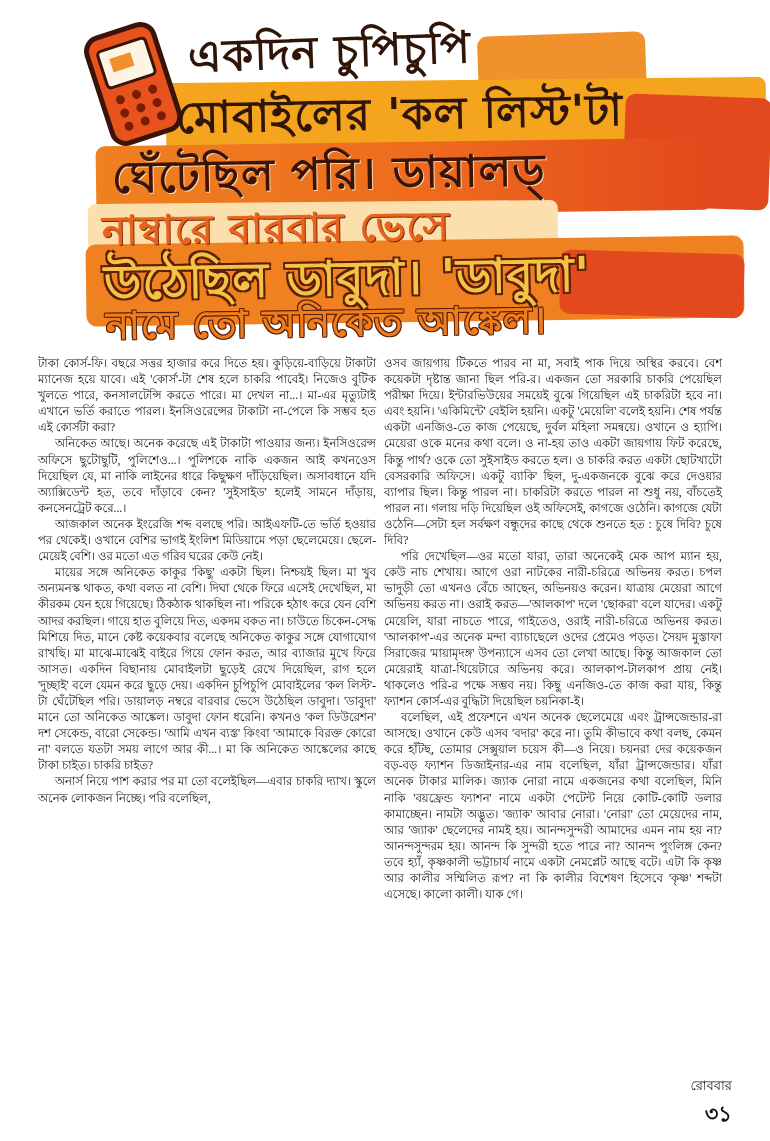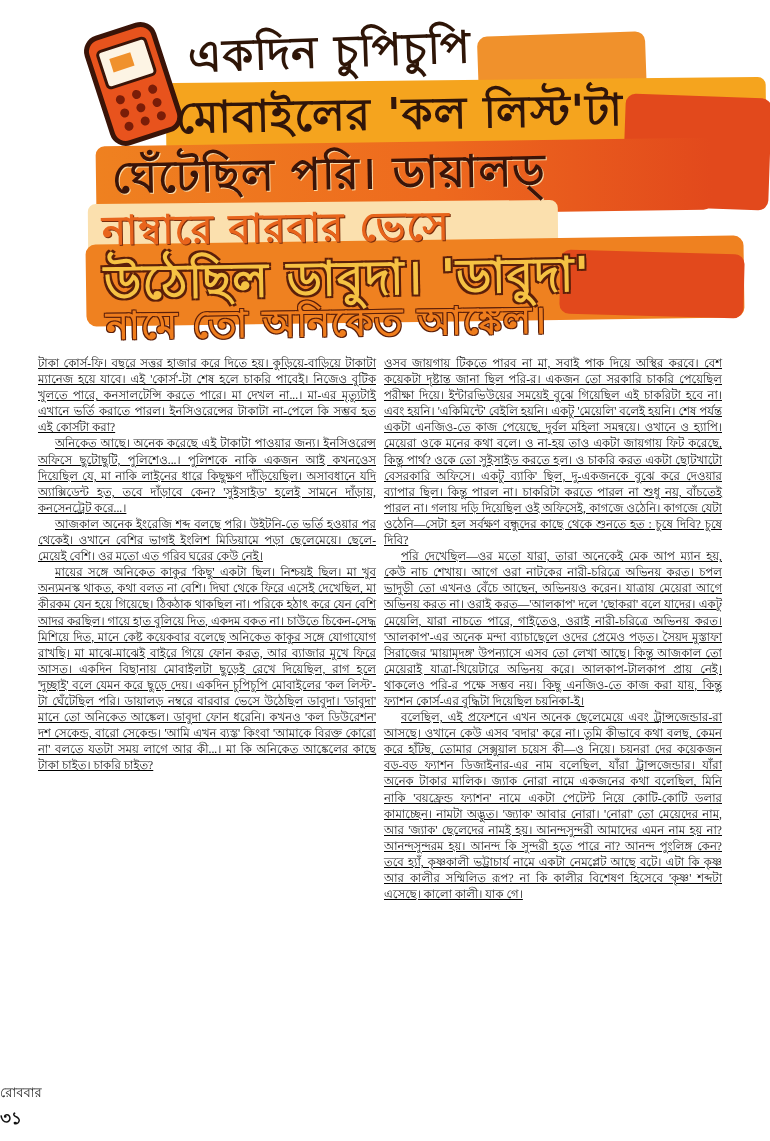--- a/index.html
+++ b/index.html
@@ -49,48 +49,47 @@
   .phone { position: absolute; left: 88px; top: 22px; width: 96px; height: 122px; transform: rotate(-18deg); }
 
   
   .columns {
     position: absolute;
     top: 356px;
     left: 38px;
     width: 698px;
     display: flex;
     gap: 8px;
-    text-decoration: underline;
   }
   .col { width: 338px; }
   .col p {
     margin: 0;
     font-size: 11.6px;
     line-height: 16.1px;
     text-align: justify;
     color: #151515;
   }
   .col p.indent { text-indent: 17px; }
 
   
   .footer {
     position: absolute;
     left: 0; bottom: 8px;
     width: 732px;
-    text-align: left;
+    text-align: right;
   }
   .footer .mag {
     font-size: 13px;
     color: #222;
     display: block;
   }
   .footer .pageno {
     display: block;
     margin-top: 1px;
-    font-size: 17px;
+    font-size: 21px;
     font-weight: bold;
     color: #111;
     font-family: "DejaVu Sans", sans-serif;
   }
 </style>
 </head>
 <body>
 
 <div class="page">
 
@@ -123,22 +122,23 @@
     <div class="title-line tl-3">ঘেঁটেছিল পরি। ডায়ালড্</div>
     <div class="title-line tl-4">নাম্বারে বারবার ভেসে</div>
     <div class="title-line tl-5">উঠেছিল ডাবুদা। 'ডাবুদা'</div>
     <div class="title-line tl-6">নামে তো অনিকেত আঙ্কেল।</div>
   </div>
 
   <div class="columns">
     <div class="col">
       <p>টাকা কোর্স-ফি। বছরে সত্তর হাজার করে দিতে হয়। কুড়িয়ে-বাড়িয়ে টাকাটা ম্যানেজ হয়ে যাবে। এই 'কোর্স'-টা শেষ হলে চাকরি পাবেই। নিজেও বুটিক খুলতে পারে, কনসালটেন্সি করতে পারে। মা দেখল না...। মা-এর মৃত্যুটাই এখানে ভর্তি করাতে পারল। ইনসিওরেন্সের টাকাটা না-পেলে কি সম্ভব হত এই কোর্সটা করা?</p>
       <p class="indent">অনিকেত আছে। অনেক করেছে এই টাকাটা পাওয়ার জন্য। ইনসিওরেন্স অফিসে ছুটোছুটি, পুলিশেও...। পুলিশকে নাকি একজন আই কখনওেস দিয়েছিল যে, মা নাকি লাইনের ধারে কিছুক্ষণ দাঁড়িয়েছিল। অসাবধানে যদি অ্যাক্সিডেন্ট হত, তবে দাঁড়াবে কেন? 'সুইসাইড' হলেই সামনে দাঁড়ায়, কনসেনট্রেট করে...।</p>
-      <p class="indent">আজকাল অনেক ইংরেজি শব্দ বলছে পরি। উইটনি-তে ভর্তি হওয়ার পর থেকেই। ওখানে বেশির ভাগই ইংলিশ মিডিয়ামে পড়া ছেলেমেয়ে। ছেলে-মেয়েই বেশি। ওর মতো এত গরিব ঘরের কেউ নেই।</p>
+      <p class="indent">আজকাল অনেক ইংরেজি শব্দ বলছে পরি। আইএফটি-তে ভর্তি হওয়ার পর থেকেই। ওখানে বেশির ভাগই ইংলিশ মিডিয়ামে পড়া ছেলেমেয়ে। ছেলে-মেয়েই বেশি। ওর মতো এত গরিব ঘরের কেউ নেই।</p>
       <p class="indent">মায়ের সঙ্গে অনিকেত কাকুর 'কিছু' একটা ছিল। নিশ্চয়ই ছিল। মা খুব অন্যমনস্ক থাকত, কথা বলত না বেশি। দিঘা থেকে ফিরে এসেই দেখেছিল, মা কীরকম যেন হয়ে গিয়েছে। ঠিকঠাক থাকছিল না। পরিকে হঠাৎ করে যেন বেশি আদর করছিল। গায়ে হাত বুলিয়ে দিত, একদম বকত না। চাউতে চিকেন-সেদ্ধ মিশিয়ে দিত, মানে কেষ্ট কয়েকবার বলেছে অনিকেত কাকুর সঙ্গে যোগাযোগ রাখছি। মা মাঝে-মাঝেই বাইরে গিয়ে ফোন করত, আর ব্যাজার মুখে ফিরে আসত। একদিন বিছানায় মোবাইলটা ছুড়েই রেখে দিয়েছিল, রাগ হলে 'দুচ্ছাই' বলে যেমন করে ছুড়ে দেয়। একদিন চুপিচুপি মোবাইলের 'কল লিস্ট'-টা ঘেঁটেছিল পরি। ডায়ালড় নম্বরে বারবার ভেসে উঠেছিল ডাবুদা। 'ডাবুদা' মানে তো অনিকেত আঙ্কেল। ডাবুদা ফোন ধরেনি। কখনও 'কল ডিউরেশন' দশ সেকেন্ড, বারো সেকেন্ড। 'আমি এখন ব্যস্ত' কিংবা 'আমাকে বিরক্ত কোরো না' বলতে যতটা সময় লাগে আর কী...। মা কি অনিকেত আঙ্কেলের কাছে টাকা চাইত। চাকরি চাইত?</p>
+      <p class="indent">অনার্স নিয়ে পাশ করার পর মা তো বলেইছিল—এবার চাকরি দ্যাখ। স্কুলে অনেক লোকজন নিচ্ছে। পরি বলেছিল,</p>
     </div>
     <div class="col">
       <p>ওসব জায়গায় টিকতে পারব না মা, সবাই পাক দিয়ে অস্থির করবে। বেশ কয়েকটা দৃষ্টান্ত জানা ছিল পরি-র। একজন তো সরকারি চাকরি পেয়েছিল পরীক্ষা দিয়ে। ইন্টারভিউয়ের সময়েই বুঝে গিয়েছিল এই চাকরিটা হবে না। এবং হয়নি। 'একিমিন্টে' বেইলি হয়নি। একটু 'মেয়েলি' বলেই হয়নি। শেষ পর্যন্ত একটা এনজিও-তে কাজ পেয়েছে, দুর্বল মহিলা সমন্বয়ে। ওখানে ও হ্যাপি। মেয়েরা ওকে মনের কথা বলে। ও না-হয় তাও একটা জায়গায় ফিট করেছে, কিন্তু পার্থ? ওকে তো সুইসাইড করতে হল। ও চাকরি করত একটা ছোটখাটো বেসরকারি অফিসে। একটু ব্যাকি' ছিল, দু-একজনকে বুঝে করে দেওয়ার ব্যাপার ছিল। কিন্তু পারল না। চাকরিটা করতে পারল না শুধু নয়, বাঁচতেই পারল না। গলায় দড়ি দিয়েছিল ওই অফিসেই, কাগজে ওঠেনি। কাগজে যেটা ওঠেনি—সেটা হল সর্বক্ষণ বন্ধুদের কাছে থেকে শুনতে হত : চুষে দিবি? চুষে দিবি?</p>
       <p class="indent">পরি দেখেছিল—ওর মতো যারা, তারা অনেকেই মেক আপ ম্যান হয়, কেউ নাচ শেখায়। আগে ওরা নাটকের নারী-চরিত্রে অভিনয় করত। চপল ভাদুড়ী তো এখনও বেঁচে আছেন, অভিনয়ও করেন। যাত্রায় মেয়েরা আগে অভিনয় করত না। ওরাই করত—'আলকাপ' দলে 'ছোকরা' বলে যাদের। একটু মেয়েলি, যারা নাচতে পারে, গাইতেও, ওরাই নারী-চরিত্রে অভিনয় করত। 'আলকাপ'-এর অনেক মন্দা ব্যাচাছেলে ওদের প্রেমেও পড়ত। সৈয়দ মুস্তাফা সিরাজের 'মায়ামৃদঙ্গ' উপন্যাসে এসব তো লেখা আছে। কিন্তু আজকাল তো মেয়েরাই যাত্রা-থিয়েটারে অভিনয় করে। আলকাপ-টালকাপ প্রায় নেই। থাকলেও পরি-র পক্ষে সম্ভব নয়। কিছু এনজিও-তে কাজ করা যায়, কিন্তু ফ্যাশন কোর্স-এর বুদ্ধিটা দিয়েছিল চয়নিকা-ই।</p>
       <p class="indent">বলেছিল, এই প্রফেশনে এখন অনেক ছেলেমেয়ে এবং ট্রান্সজেন্ডার-রা আসছে। ওখানে কেউ এসব 'বদার' করে না। তুমি কীভাবে কথা বলছ, কেমন করে হাঁটছ, তোমার সেক্সুয়াল চয়েস কী—ও নিয়ে। চয়নরা দের কয়েকজন বড়-বড় ফ্যাশন ডিজাইনার-এর নাম বলেছিল, যাঁরা ট্রান্সজেন্ডার। যাঁরা অনেক টাকার মালিক। জ্যাক নোরা নামে একজনের কথা বলেছিল, মিনি নাকি 'বয়ফ্রেন্ড ফ্যাশন' নামে একটা পেটেন্ট নিয়ে কোটি-কোটি ডলার কামাচ্ছেন। নামটা অদ্ভুত। 'জ্যাক' আবার নোরা। 'নোরা' তো মেয়েদের নাম, আর 'জ্যাক' ছেলেদের নামই হয়। আনন্দসুন্দরী আমাদের এমন নাম হয় না? আনন্দসুন্দরম হয়। আনন্দ কি সুন্দরী হতে পারে না? আনন্দ পুংলিঙ্গ কেন? তবে হ্যাঁ, কৃষ্ণকালী ভট্টাচার্য নামে একটা নেমপ্লেট আছে বটে। এটা কি কৃষ্ণ আর কালীর সম্মিলিত রূপ? না কি কালীর বিশেষণ হিসেবে 'কৃষ্ণ' শব্দটা এসেছে। কালো কালী। যাক গে।</p>
     </div>
   </div>
 
   <div class="footer">
     <span class="mag">রোববার</span>

